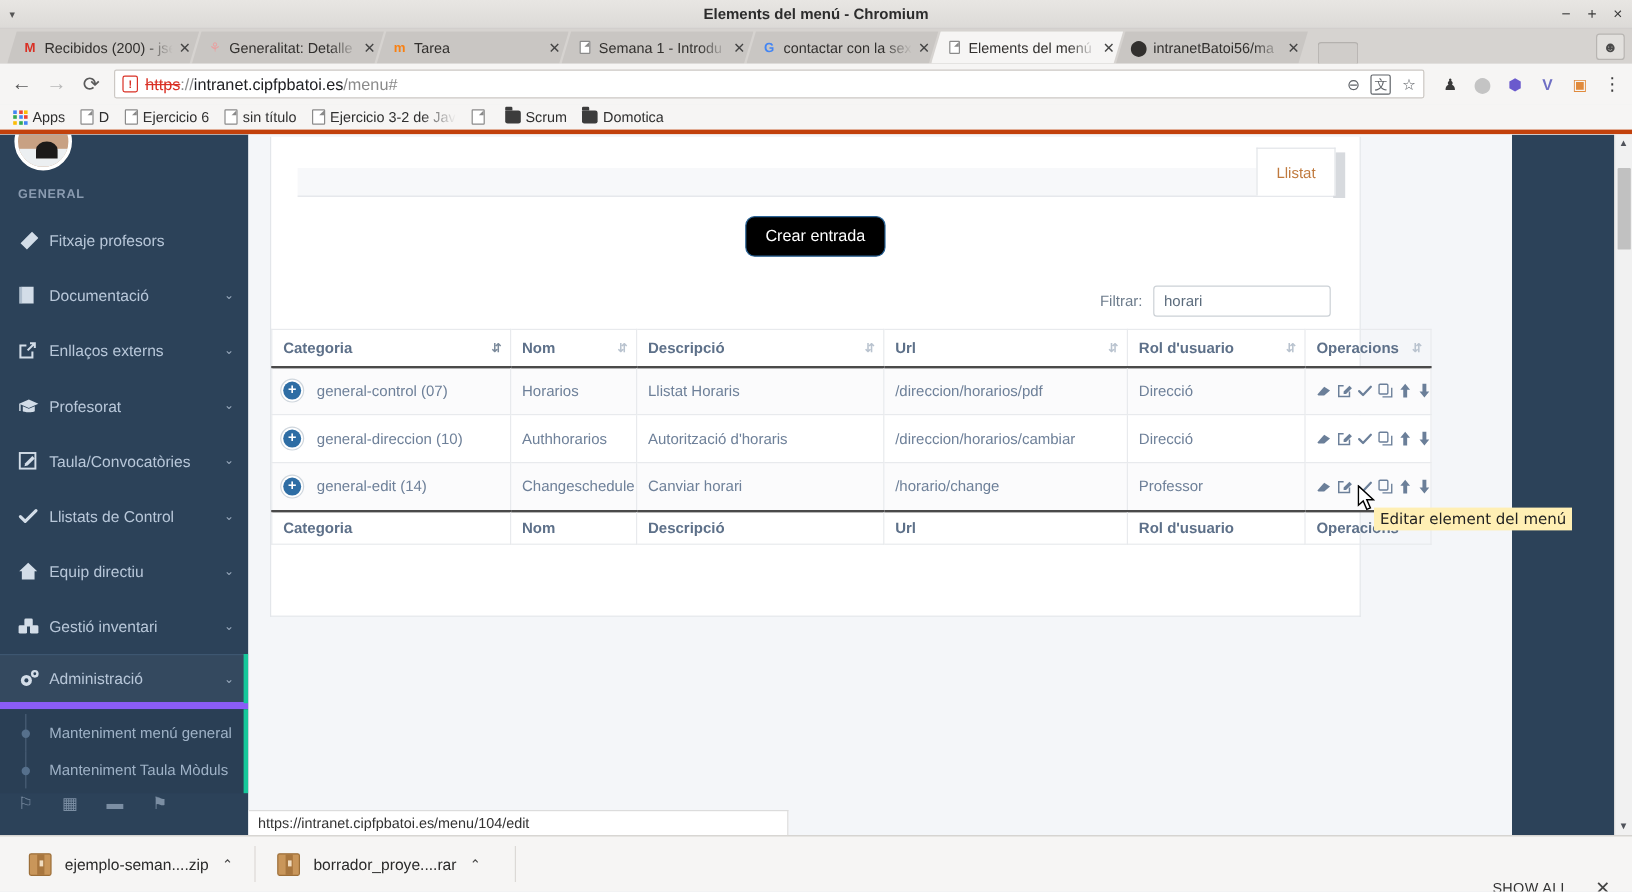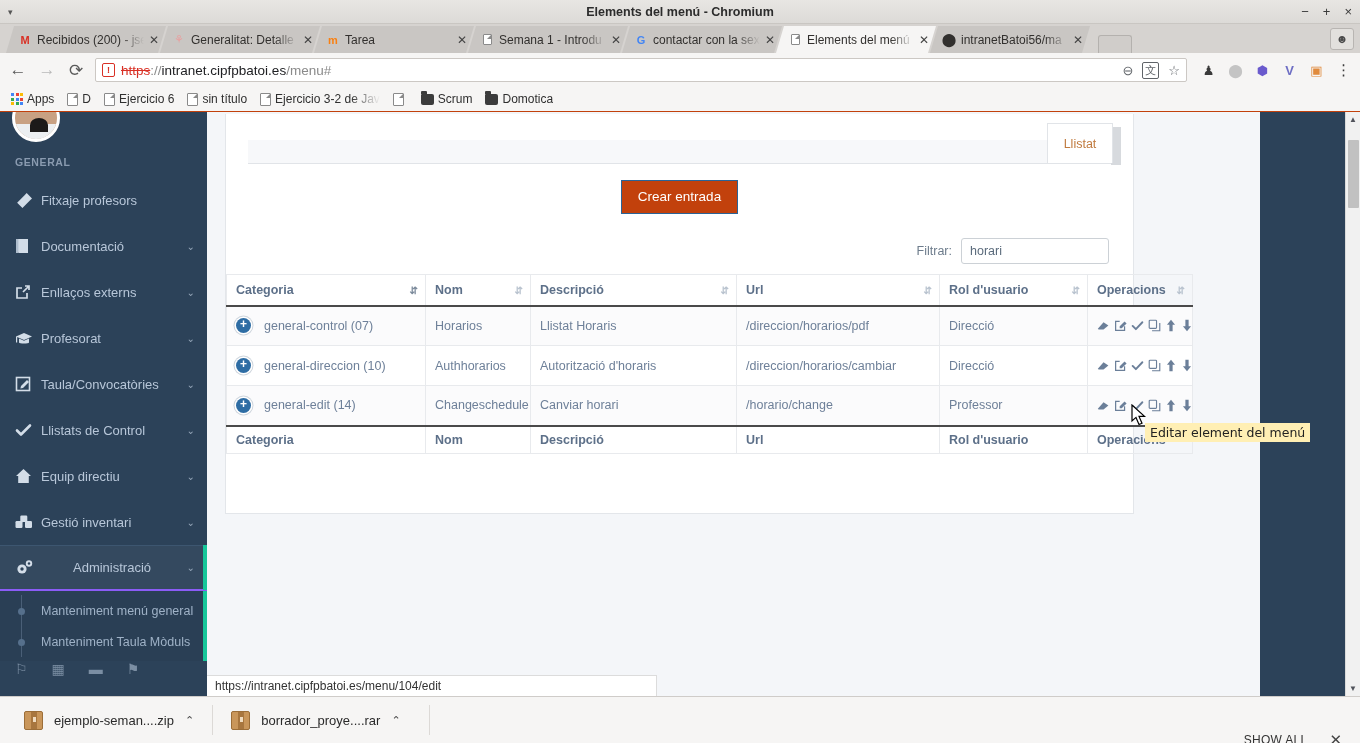--- a/index.html
+++ b/index.html
@@ -74,21 +74,21 @@
   .url-strike { color: #d93025; text-decoration: line-through; }
   .url-dim { color: #8a8a8a; }
   .url-main { color: #202124; text-align: center; }
   .omni-right { margin-left: auto; display: flex; gap: 9px; align-items: center; color: #5f6368; font-size: 13px; }
   .ext-icons { display: flex; align-items: center; gap: 10px; padding-left: 4px; }
   .ext { width: 17px; height: 17px; display: flex; align-items: center; justify-content: center; font-size: 13px; }
 
   .bookmarks {
     height: 25px; background: #f6f5f4; display: flex; align-items: center;
     gap: 3px; padding: 0 6px; font-size: 12px; color: #2f2f2f;
-    border-bottom: 1px solid #c2410c; flex: 0 0 25px;
+    border-bottom: 4px solid #c2410c; flex: 0 0 25px;
   }
   .bm { display: flex; align-items: center; gap: 4px; padding: 3px 5px; border-radius: 2px; white-space: nowrap; max-width: 150px; overflow: hidden; }
   .bm .bmlabel { overflow: hidden; }
   .bm.faded .bmlabel {
     -webkit-mask-image: linear-gradient(to right,#000 72%,transparent 100%);
     mask-image: linear-gradient(to right,#000 72%,transparent 100%);
   }
   .apps-grid { display: grid; grid-template-columns: repeat(3,3px); grid-gap: 1.5px; }
   .apps-grid i { width: 3px; height: 3px; display: block; }
   .page-ico { width: 11px; height: 13px; border: 1px solid #8a8a8a; border-radius: 1px; background: #fff; position: relative; }
@@ -115,21 +115,21 @@
     font-size: 10.5px; font-weight: bold; letter-spacing: .6px;
     color: #8a9bb0; padding: 6px 0 9px 15px;
   }
   .sb-item {
     height: 46px; display: flex; align-items: center; padding: 0 12px 0 15px;
     font-size: 13px; color: #b8c7d9; position: relative;
   }
   .sb-item .sb-ico { width: 26px; flex: 0 0 26px; font-size: 15px; color: #d3dde8; display: flex; align-items: center; }
   .sb-item .sb-lab { flex: 1; }
   .sb-item .chev { font-size: 10px; color: #96a7ba; }
-  .sb-item.active { background: #34495f; border-top: 1px solid #3d5670; border-bottom: 2px solid #8b5cf6; gap: 32px; }
+  .sb-item.active { background: #34495f; border-top: 1px solid #3d5670; border-bottom: 6px solid #8b5cf6; }
   .sb-item.active:after {
     content: ""; position: absolute; right: 0; top: -1px; bottom: -1px; width: 4px; background: #16c79a;
   }
   .sb-sub { background: #2a3f55; position: relative; padding: 4px 0 4px 0; }
   .sb-sub:after { content:""; position:absolute; right:0; top:0; bottom:0; width:4px; background:#16c79a; }
   .sb-subitem { height: 31px; display: flex; align-items: center; font-size: 12.5px; color: #9fb2c7; padding-left: 41px; position: relative; }
   .sb-subitem:before {
     content:""; position:absolute; left: 21px; top: 0; bottom: 0; width: 1px; background: #4a5f77;
   }
   .sb-subitem .dot { position:absolute; left: 18px; top: 13px; width: 7px; height: 7px; border-radius: 50%; background: #56708c; }
@@ -149,22 +149,22 @@
   .llistat-tab {
     position: absolute; right: 20px; top: 9px; width: 66px; height: 40px;
     background: #fff; border: 1px solid #e1e4e8; border-bottom: none;
     display: flex; align-items: center; justify-content: center;
     font-size: 12.5px; color: #c07a3e; z-index: 3;
   }
   .llistat-shadow { position: absolute; right: 12px; top: 13px; width: 10px; height: 38px; background: #d7dade; z-index: 2; }
 
   .crear-wrap { text-align: center; padding-top: 20px; }
   .btn-primary {
-    display: inline-block; background: #c2410c; color: #fff; border: 1px solid #2b6architecture;
-    border: 1px solid #2a6396; border-radius: 0; padding: 8px 16px; font-size: 13.5px;
+    display: inline-block; background: #000000; color: #fff; border: 1px solid #2b6architecture;
+    border: 1px solid #2a6396; border-radius: 8px; padding: 8px 16px; font-size: 13.5px;
     line-height: 1.2; cursor: pointer;
   }
 
   .filter-row { display: flex; justify-content: flex-end; align-items: center; gap: 9px; padding: 24px 24px 10px 0; }
   .filter-label { font-size: 12.5px; color: #6d7c8c; }
   .filter-input {
     width: 148px; height: 26px; border: 1px solid #ccd1d6; border-radius: 3px;
     padding: 0 8px; font-size: 12.5px; color: #5b6b7c; font-family: "Liberation Sans", sans-serif;
     background: #fff;
   }

